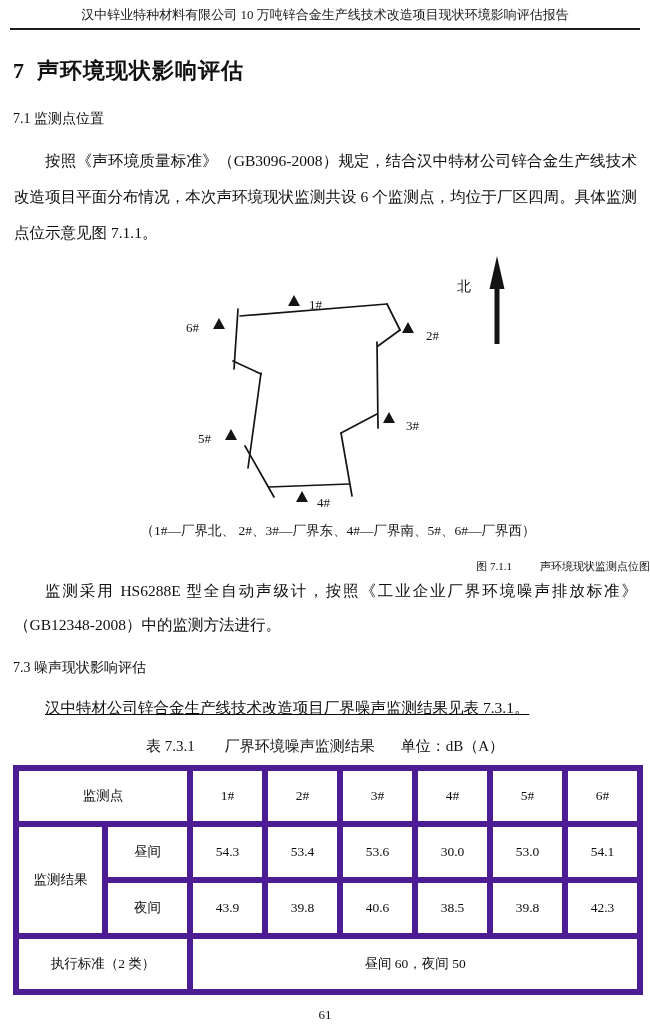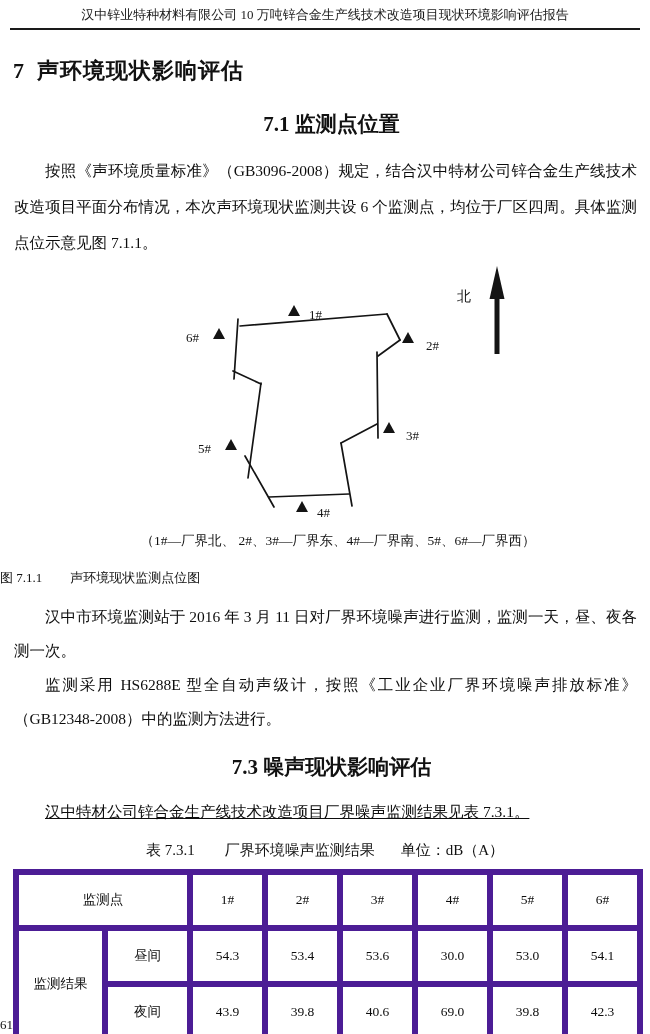--- a/index.html
+++ b/index.html
@@ -7,50 +7,50 @@
   .page {
     position:relative; width:650px; height:1034px; margin:0 auto;
     background:#fff; color:#111;
     font-family:"Liberation Serif","DejaVu Serif",serif;
     overflow:hidden;
   }
   .doc-header { padding-top:6px; text-align:center; font-size:13px; color:#1a1a1a; }
   .header-rule { border:none; border-top:2px solid #1a1a1a; margin:4px 10px 0 10px; }
   .h1 { margin:26px 14px 0 13px; font-size:22px; font-weight:bold; letter-spacing:1px; }
   .h1 .num { margin-right:12px; }
-  .h2 { margin-left:13px; font-size:21px; font-weight:bold;text-align:center; }
+  .h2 { margin-left:13px; font-size:14px; font-weight:normal; }
   .h2-71 { margin-top:24px; }
   .h2-72 { margin-top:21px; }
   .h2-73 { margin-top:17px; }
   .para {
     margin:0 13px 0 14px; font-size:15.5px; line-height:36px;
     text-indent:2em; text-align:justify; color:#0d0d0d;
   }
   .para-71 { margin-top:15px; }
   .para-72 { line-height:34px; }
   .para-72a { margin-top:13px; }
   .para-73 { margin-top:14px; line-height:33px;text-decoration:underline; }
   .figure-area { position:relative; height:270px; }
   .figure-svg { position:absolute; left:95px; top:0; }
   .fig-caption { margin-top:1px; text-align:center; font-size:13.5px;padding-left:26px; }
-  .fig-title { margin-top:19px; text-align:left; font-size:13px; }
+  .fig-title { margin-top:19px; text-align:right; font-size:11px; }
   .fig-title .gap-l { margin-right:28px; }
   .table-title { margin-top:13px; text-align:center; font-size:15px; }
   .table-title .gap-l { margin-right:30px; }
   .table-title .gap-r { margin-left:26px; }
   table.noise {
     margin:9px auto 0 13px; border-collapse:collapse; table-layout:fixed;
     width:624px; font-size:13.5px; text-align:center; color:#0d0d0d;
     border:2px solid #1a1a1a;
   }
   table.noise td { border:6px solid #4c1d95; padding:16px 2px; }
   tr.r-head td { height:22px; }
   tr.r-data td { height:24px; }
   tr.r-std td  { height:27px; }
-  .page-footer { position:absolute; bottom:1px; left:0; width:100%; font-size:13px; }
+  .page-footer { position:absolute; bottom:11px; left:0; width:100%; text-align:center; font-size:13px; }
   svg text { font-family:"Liberation Serif","DejaVu Serif",serif; }
 </style>
 </head>
 <body>
 
 <div class="page">
 
   <div class="doc-header">汉中锌业特种材料有限公司 10 万吨锌合金生产线技术改造项目现状环境影响评估报告</div>
   <hr class="header-rule">
 
@@ -98,21 +98,20 @@
       </g>
       <text x="376" y="40" text-anchor="end" font-size="14px" fill="#141414">北</text>
     </svg>
   </div>
 
   <div class="fig-caption">（1#—厂界北、 2#、3#—厂界东、4#—厂界南、5#、6#—厂界西）</div>
   <div class="fig-title">
     <span class="gap-l">图 7.1.1</span><span>声环境现状监测点位图</span>
   </div>
 
-  <p class="para para-72 para-72a">汉中市环境监测站于 2016 年 3 月 11 日对厂界环境噪声进行监测，监测一天，昼、夜各测一次。</p>
   <p class="para para-72">监测采用 HS6288E 型全自动声级计，按照《工业企业厂界环境噪声排放标准》（GB12348-2008）中的监测方法进行。</p>
 
   <div class="h2 h2-73">7.3 噪声现状影响评估</div>
   <p class="para para-73">汉中特材公司锌合金生产线技术改造项目厂界噪声监测结果见表 7.3.1。</p>
 
   <div class="table-title">
     <span class="gap-l">表 7.3.1</span><span>厂界环境噪声监测结果</span><span class="gap-r">单位：dB（A）</span>
   </div>
 
   <table class="noise">
@@ -144,21 +143,21 @@
       <td>53.6</td>
       <td>30.0</td>
       <td>53.0</td>
       <td>54.1</td>
     </tr>
     <tr class="r-data">
       <td>夜间</td>
       <td>43.9</td>
       <td>39.8</td>
       <td>40.6</td>
-      <td>69.0</td>
+      <td>38.5</td>
       <td>39.8</td>
       <td>42.3</td>
     </tr>
     <tr class="r-std">
       <td colspan="2">执行标准（2 类）</td>
       <td colspan="6">昼间 60，夜间 50</td>
     </tr>
   </tbody>
     </table>
 

